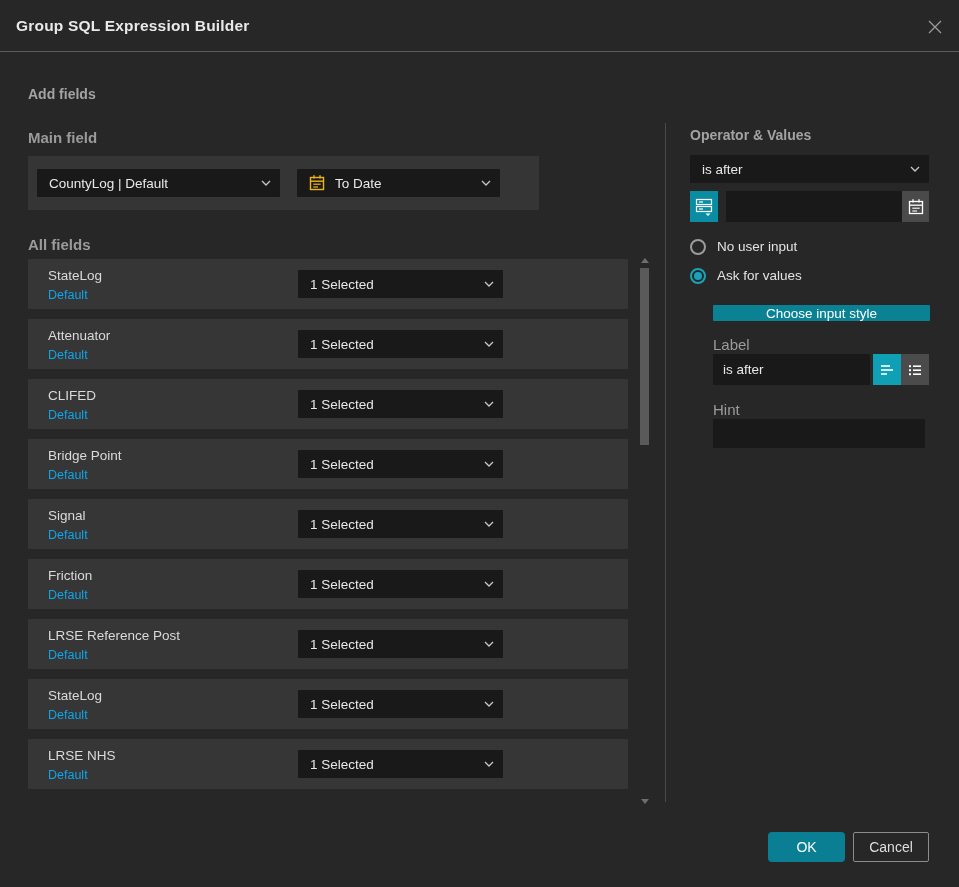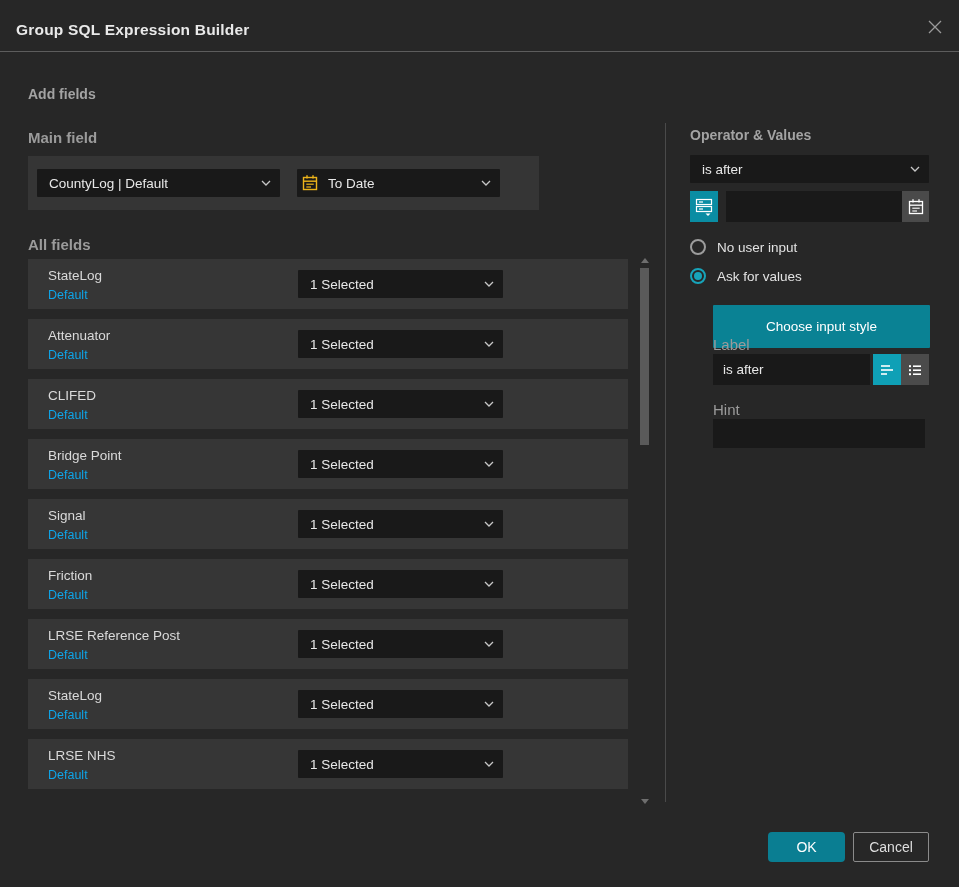--- a/index.html
+++ b/index.html
@@ -9,21 +9,21 @@
     font-family:"Liberation Sans", sans-serif;
     color:#e6e6e6;
     overflow:hidden;
   }
   .dialog { position:relative; width:959px; height:887px; background:#272727; }
 
   
   .titlebar {
     position:absolute; top:0; left:0; right:0; height:52px;
     border-bottom:1px solid #5d5d5d;
-    display:flex; align-items:flex-end; padding:12px 16px;
+    display:flex; align-items:center; padding:12px 16px;
   }
   .titlebar h1 { font-size:15.5px; font-weight:700; color:#e9e9e9; letter-spacing:.2px; }
   .close-btn {
     position:absolute; right:12px; top:15px; width:24px; height:24px;
     display:flex; align-items:center; justify-content:center; cursor:pointer;
   }
 
   
   .sec-label { position:absolute; font-size:14px; font-weight:700; color:#a3a3a3; }
   .sub-label { font-size:15px; font-weight:700; color:#9b9b9b; }
@@ -35,21 +35,21 @@
     cursor:pointer; border-radius:1px;
   }
   .dropdown .chev { position:absolute; right:9px; top:50%; transform:translateY(-50%); display:flex; }
 
   
   .main-panel {
     position:absolute; left:28px; top:156px; width:511px; height:54px;
     background:#353535;
   }
   .main-panel .dd-field { position:absolute; left:9px;  top:13px; width:243px; }
-  .main-panel .dd-type  { position:absolute; left:269px; top:13px; width:203px; padding-left:4px; }
+  .main-panel .dd-type  { position:absolute; left:269px; top:13px; width:203px; padding-left:11px; }
   .cal-amber { margin-right:9px; display:flex; }
 
   
   .fields-list { position:absolute; left:28px; top:259px; width:600px; }
   .field-row {
     position:relative; width:600px; height:50px; background:#363636; margin-bottom:10px;
   }
   .field-row .fname { position:absolute; left:20px; top:9px;  font-size:13.5px; color:#dadada; }
   .field-row .fsub  { position:absolute; left:20px; top:29px; font-size:12.5px; color:#0ea5e9; }
   .field-row .dropdown { position:absolute; left:270px; top:11px; width:205px; }
@@ -82,33 +82,33 @@
   .date-input {
     position:absolute; left:36px; top:0; width:203px; height:31px;
     background:#191919; border:none; outline:none; color:#e8e8e8;
     font-size:13.5px; padding:0 34px 0 10px; font-family:"Liberation Sans", sans-serif;
   }
   .date-cal-btn {
     position:absolute; right:0; top:0; width:27px; height:31px; background:#4a4a4a;
     display:flex; align-items:center; justify-content:center; cursor:pointer;
   }
 
-  .radio-row { position:absolute; left:0; display:flex; align-items:center; gap:11px; cursor:pointer; }
+  .radio-row { position:absolute; left:0; display:flex; gap:11px; cursor:pointer; }
   .radio-row.r1 { top:112px; }
   .radio-row.r2 { top:141px; }
   .radio-circle {
     width:16px; height:16px; border:2px solid #9c9c9c; border-radius:50%;
     display:flex; align-items:center; justify-content:center; flex:0 0 auto;
   }
   .radio-circle.checked { border-color:#17a4ba; }
   .radio-dot { width:8px; height:8px; border-radius:50%; background:#17a4ba; }
   .radio-label { font-size:13.5px; color:#e2e2e2; }
 
   .choose-btn {
-    position:absolute; left:23px; top:178px; width:217px; height:43px;
+    position:absolute; left:23px; top:178px; width:217px; height:16px;
     background:#0a8294; border:none; color:#fff; font-size:13.5px;
     font-family:"Liberation Sans", sans-serif; cursor:pointer; border-radius:1px;
   }
   .rp-label-caption { position:absolute; left:23px; top:209px; }
   .label-row { position:absolute; left:23px; top:227px; width:217px; height:31px; }
   .label-input {
     position:absolute; left:0; top:0; width:157px; height:31px;
     background:#191919; border:none; outline:none; color:#e8e8e8;
     font-size:13.5px; padding:0 10px; font-family:"Liberation Sans", sans-serif;
   }

